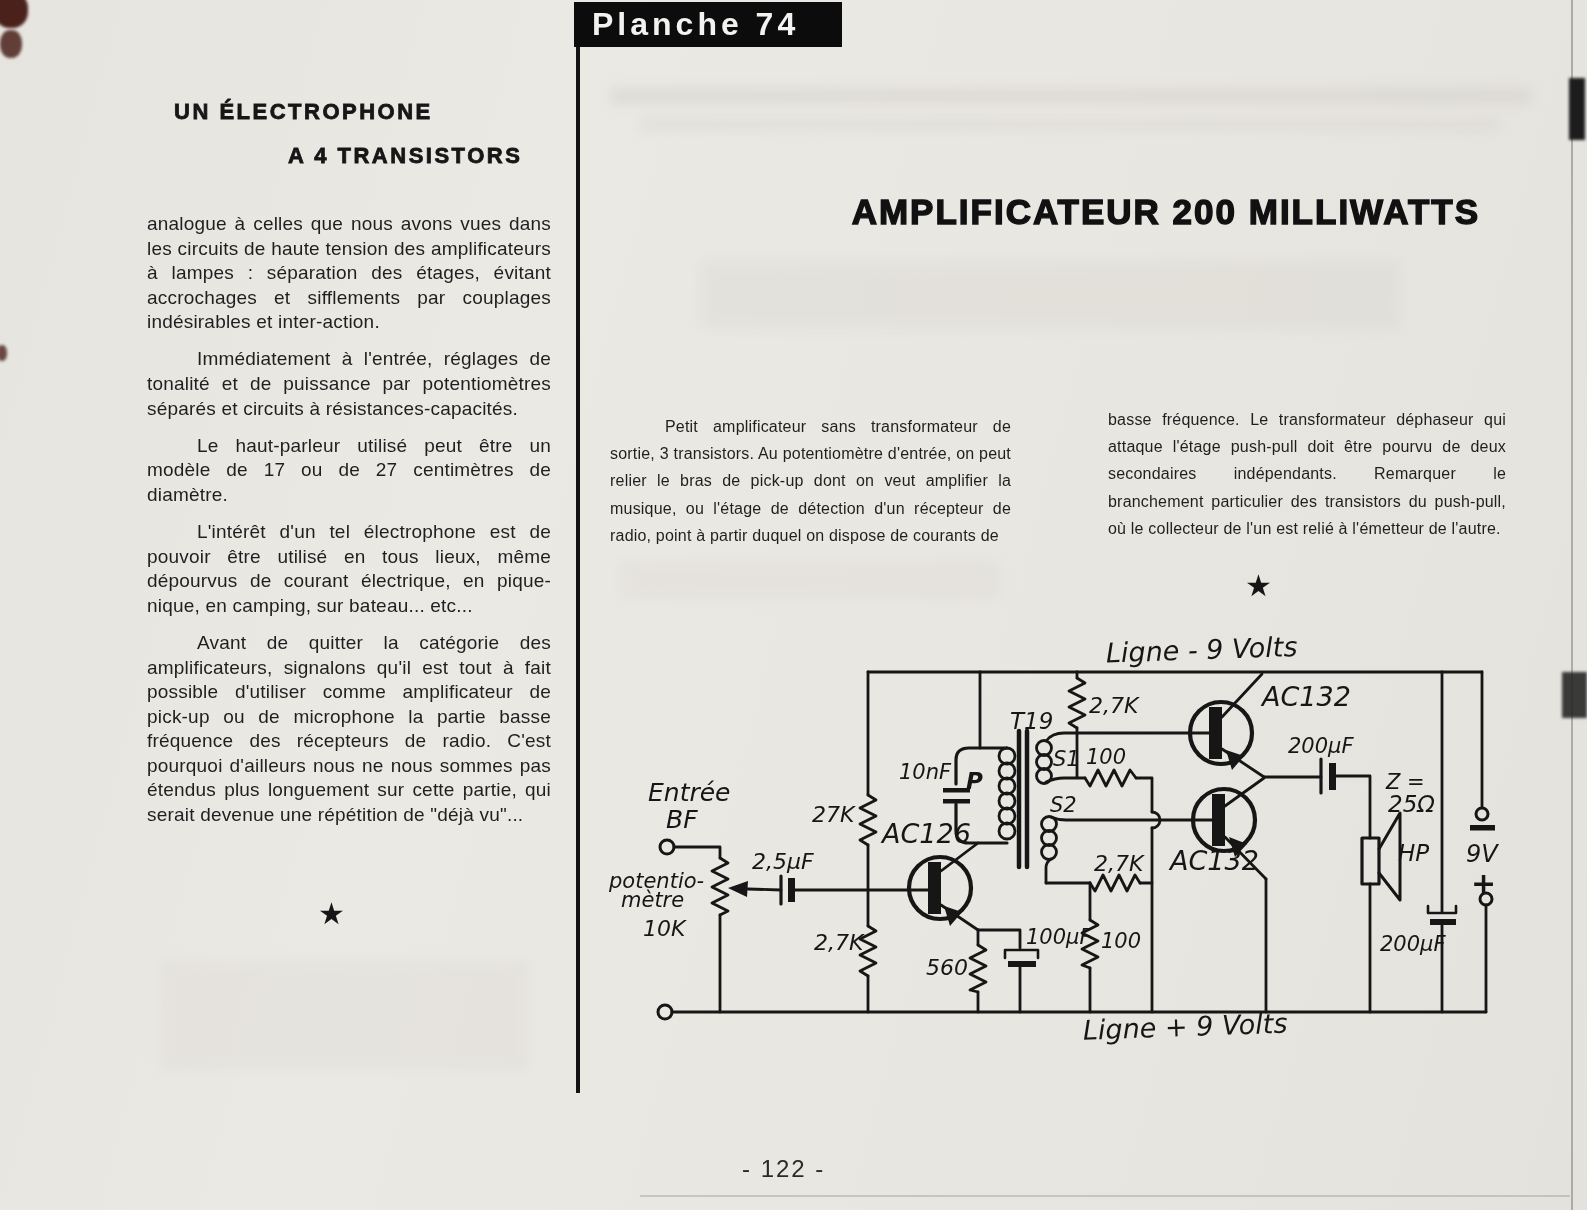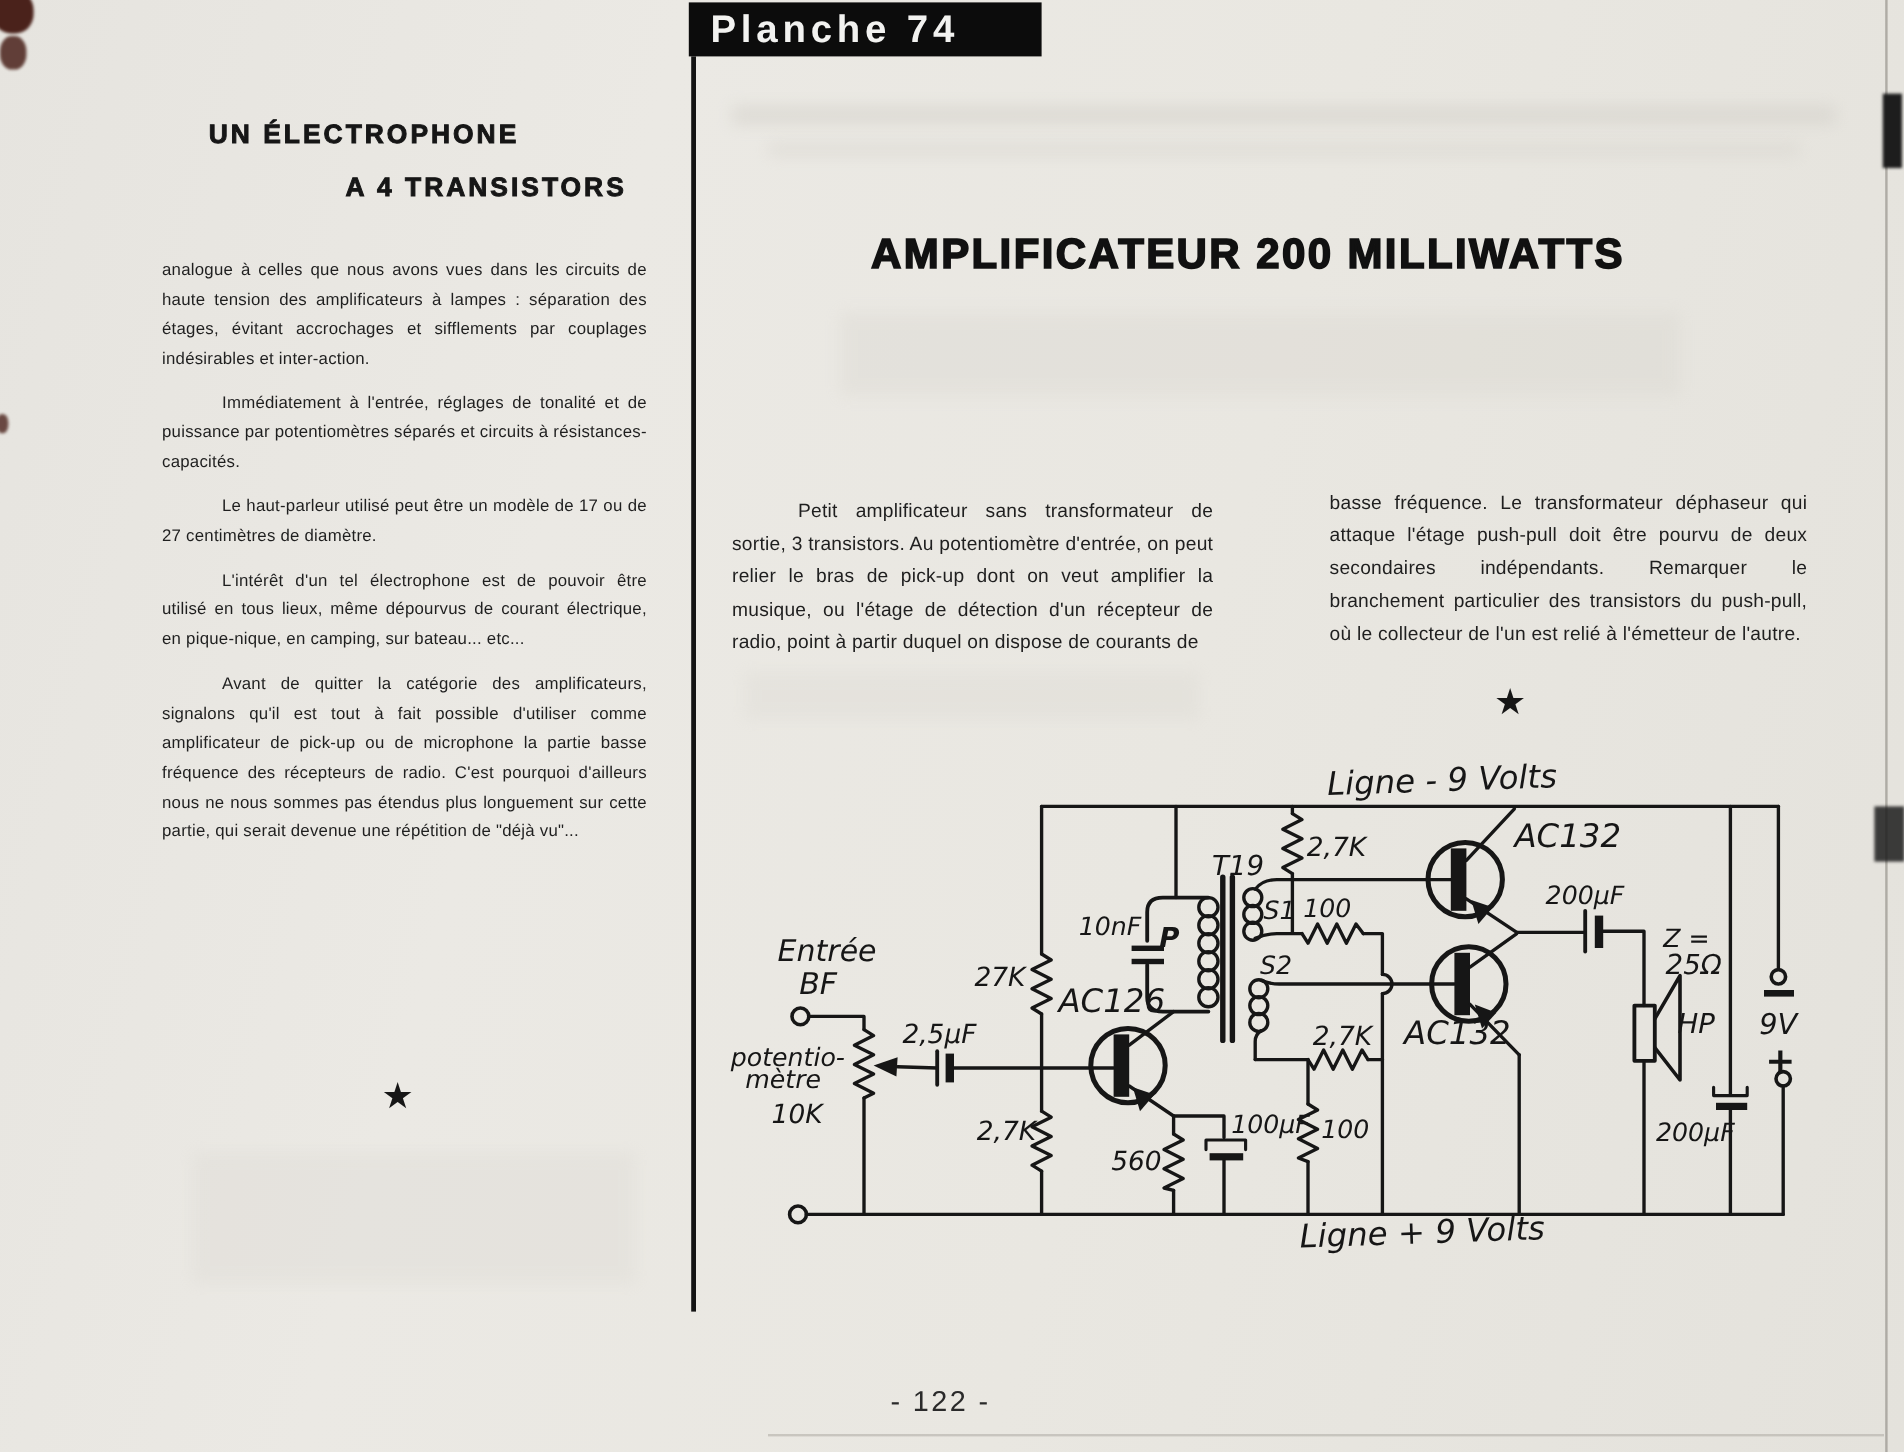--- a/index.html
+++ b/index.html
@@ -2,35 +2,35 @@
 <html><head>
 <meta charset="utf-8">
 <style>
   html,body{margin:0;padding:0;}
   body{width:1587px;height:1210px;position:relative;overflow:hidden;
        background:#e9e7e2;font-family:"Liberation Sans",sans-serif;color:#1f1f1f;}
   .paper{position:absolute;inset:0;
        background:linear-gradient(105deg,#e6e4df 0%,#ebe9e4 30%,#e9e7e1 60%,#e4e2dc 100%);}
   .abs{position:absolute;}
   
-  .banner{left:574px;top:2px;width:294px;height:45px;background:#0c0c0c;
+  .banner{left:574px;top:2px;width:268px;height:45px;background:#0c0c0c;
           display:flex;align-items:center;}
   .banner span{color:#f2f2f0;font-size:32px;font-weight:bold;letter-spacing:4px;
           padding-left:18px;white-space:nowrap;}
   .divider{left:576px;top:47px;width:4px;height:1046px;background:#131313;}
   
   .lc-title{font-weight:bold;font-size:22px;letter-spacing:2.5px;color:#161616;
           -webkit-text-stroke:0.8px #161616;white-space:nowrap;}
-  .lc-body{left:135px;top:212px;width:404px;font-size:14px;line-height:24.6px;
+  .lc-body{left:147px;top:212px;width:404px;font-size:19px;line-height:24.6px;
           letter-spacing:0.2px;text-align:justify;}
   .lc-body p{margin:0 0 12.5px 0;text-indent:50px;}
   .lc-body p.noindent{text-indent:0;}
   .star{font-family:"DejaVu Sans",sans-serif;font-size:30px;color:#161616;}
   
-  .m-title{left:600px;top:192px;width:880px;text-align:center;font-size:35px;
+  .m-title{left:600px;top:192px;width:880px;text-align:right;font-size:35px;
           font-weight:bold;letter-spacing:2px;color:#111;
           -webkit-text-stroke:1.4px #111;white-space:nowrap;}
   .intro{font-size:16px;line-height:27.2px;letter-spacing:0.2px;text-align:justify;}
   .intro-1{left:610px;top:413px;width:401px;text-indent:55px;}
   .intro-2{left:1108px;top:406px;width:398px;}
   .pagenum{left:742px;top:1155px;font-size:24px;letter-spacing:2px;color:#2a2a2a;}
   
   .ghost{background:#cfccc5;filter:blur(6px);}
   .mark-red{background:#4a221b;filter:blur(1.5px);}
   .edge-dark{background:#1d1d1d;filter:blur(1.5px);}

